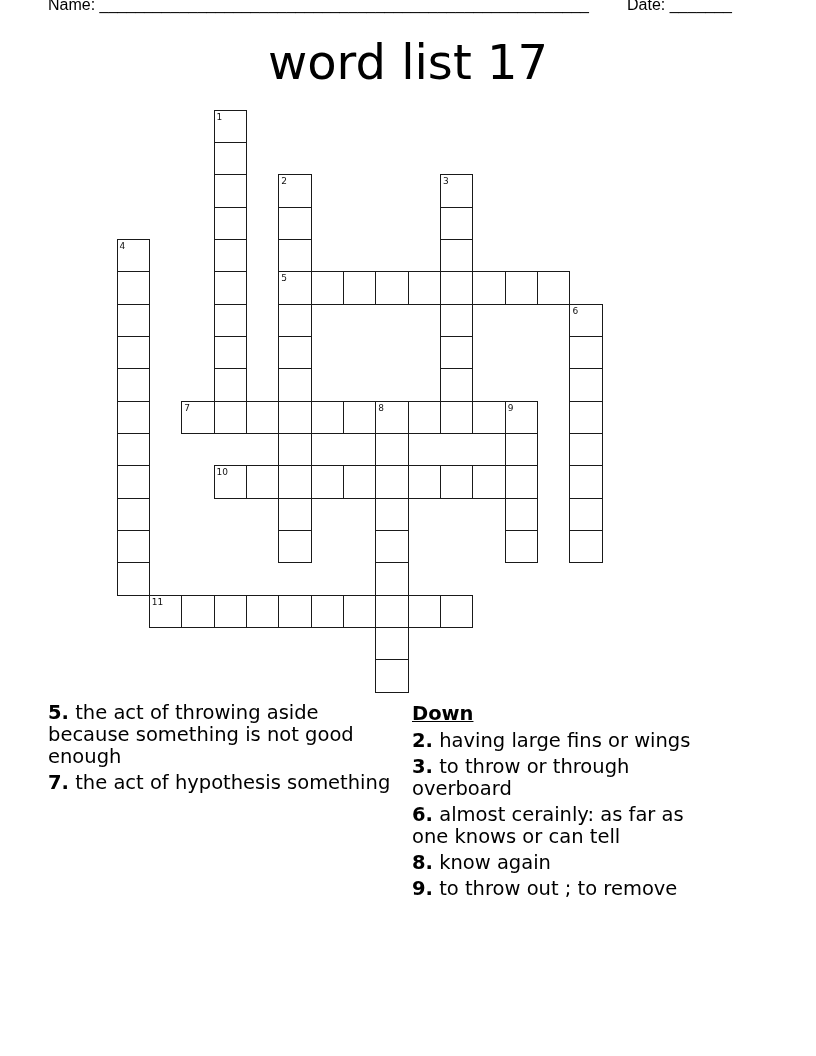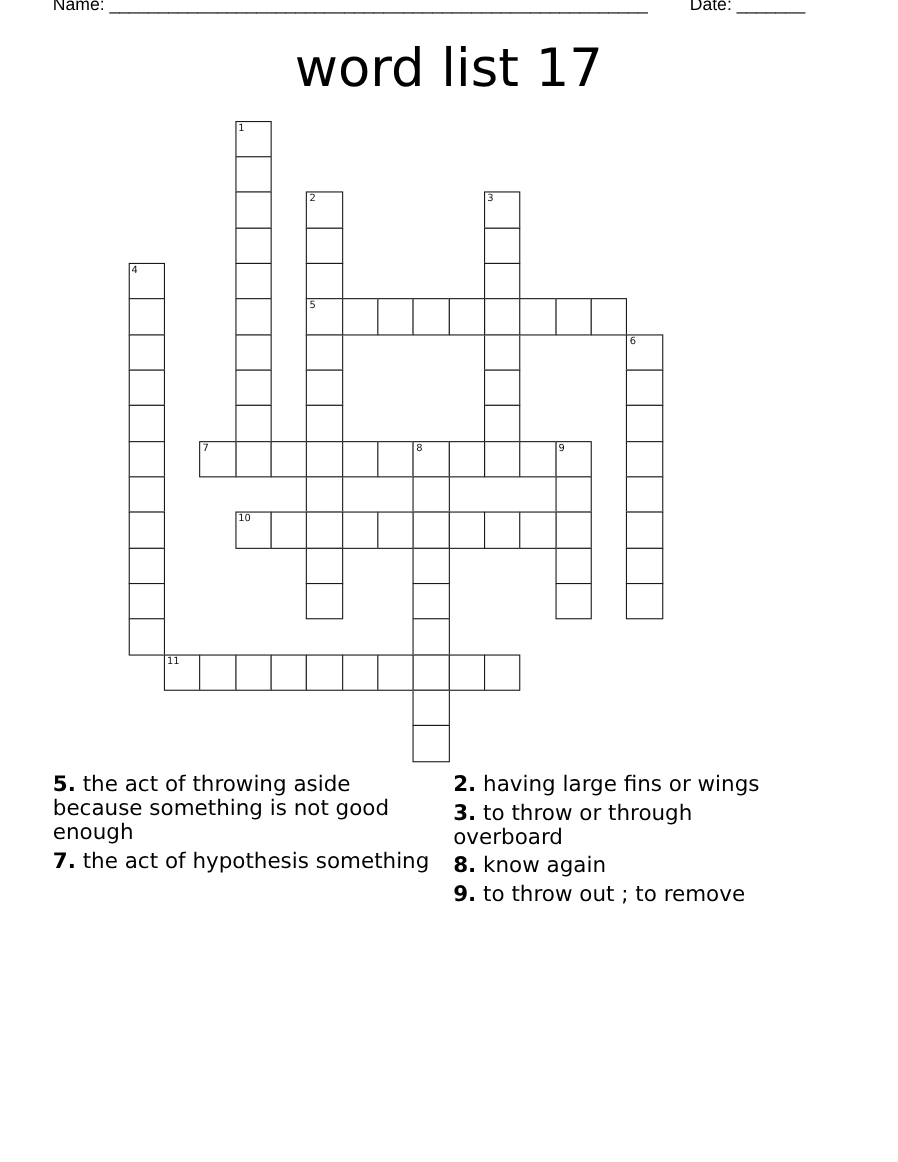--- a/index.html
+++ b/index.html
@@ -145,17 +145,19 @@
     <div class="cell" style="left: 290.65px; top: 484.75px;"></div>
     <div class="cell" style="left: 323px; top: 484.75px;"></div>
   </div>
 
 <div class="clues across">
   <div class="clue"><b>5.</b><span> the act of throwing aside because something is not good enough</span></div>
   <div class="clue"><b>7.</b><span> the act of hypothesis something</span></div>
 </div>
 
 <div class="clues down">
+  <h2>Down</h2>
   <div class="clue"><b>2.</b><span> having large fins or wings</span></div>
   <div class="clue"><b>3.</b><span> to throw or through overboard</span></div>
+  <div class="clue"><b>6.</b><span> almost cerainly: as far as one knows or can tell</span></div>
   <div class="clue"><b>8.</b><span> know again</span></div>
   <div class="clue"><b>9.</b><span> to throw out ; to remove</span></div>
 </div>
 
 </body></html>

